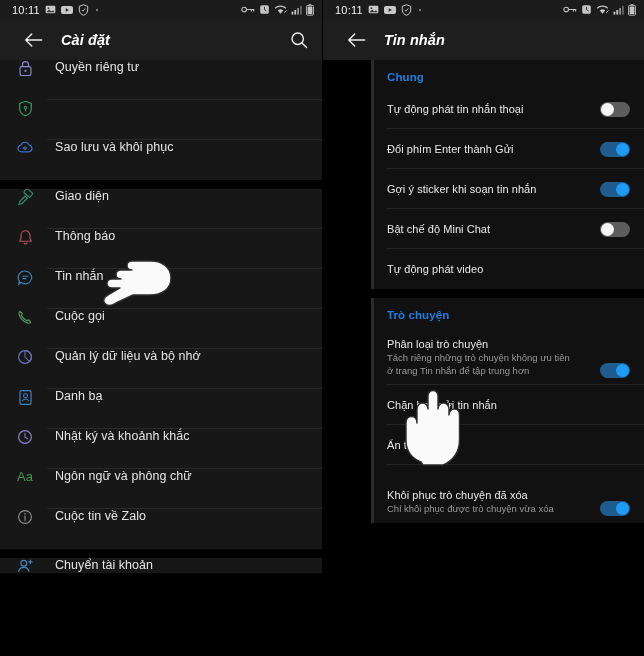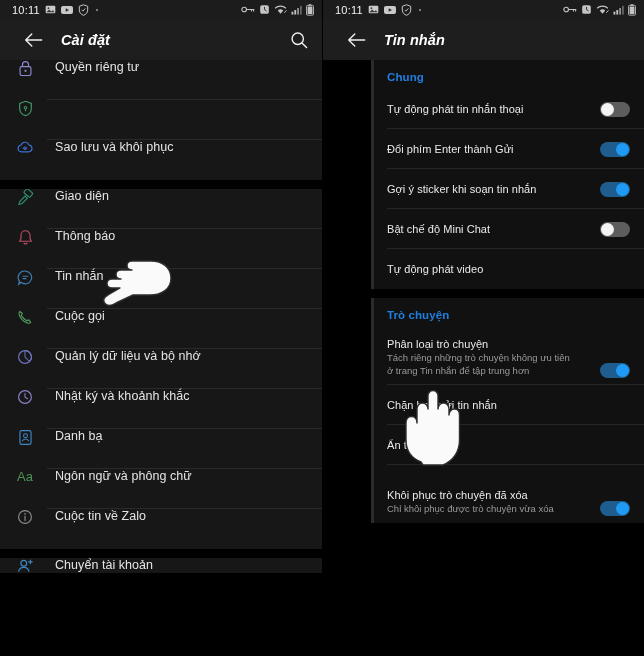--- a/index.html
+++ b/index.html
@@ -222,36 +222,36 @@
         <span class="ic">
           <svg width="16" height="16" viewBox="0 0 17 17">
             <circle cx="8.5" cy="8.5" r="6.8" fill="none" stroke="#6b73bd" stroke-width="1.25"></circle>
             <path d="M8.5 8.5 V1.7 A6.8 6.8 0 0 1 13.3 13.3 Z" fill="none" stroke="#6b73bd" stroke-width="1.1"></path>
           </svg>
         </span>
         <span class="lbl">Quản lý dữ liệu và bộ nhớ</span>
       </div>
       <div class="row divider">
         <span class="ic">
-          <svg width="16" height="16" viewBox="0 0 17 17">
-            <circle cx="8.5" cy="8.5" r="6.8" fill="none" stroke="#8b7fc4" stroke-width="1.25"></circle>
-            <path d="M8.5 4.6 V8.7 L11.3 10.3" fill="none" stroke="#8b7fc4" stroke-width="1.15" stroke-linecap="round"></path>
-          </svg>
-        </span>
-        <span class="lbl">Nhật ký và khoảnh khắc</span>
-      </div>
-      <div class="row divider">
-        <span class="ic">
           <svg width="15" height="17" viewBox="0 0 16 18">
             <rect x="2.1" y="1.6" width="11.8" height="14.8" rx="1.8" fill="none" stroke="#3f86c2" stroke-width="1.25"></rect>
             <circle cx="8" cy="7.2" r="2.1" fill="none" stroke="#3f86c2" stroke-width="1.1"></circle>
             <path d="M4.4 13 A3.9 3.9 0 0 1 11.6 13" fill="none" stroke="#3f86c2" stroke-width="1.1"></path>
           </svg>
         </span>
         <span class="lbl">Danh bạ</span>
+      </div>
+      <div class="row divider">
+        <span class="ic">
+          <svg width="16" height="16" viewBox="0 0 17 17">
+            <circle cx="8.5" cy="8.5" r="6.8" fill="none" stroke="#8b7fc4" stroke-width="1.25"></circle>
+            <path d="M8.5 4.6 V8.7 L11.3 10.3" fill="none" stroke="#8b7fc4" stroke-width="1.15" stroke-linecap="round"></path>
+          </svg>
+        </span>
+        <span class="lbl">Nhật ký và khoảnh khắc</span>
       </div>
       <div class="row divider">
         <span class="ic">
           <span style="font-size:13px;color:#4a9456;font-family:'Liberation Sans',sans-serif;">Aa</span>
         </span>
         <span class="lbl">Ngôn ngữ và phông chữ</span>
       </div>
       <div class="row">
         <span class="ic">
           <svg width="16" height="16" viewBox="0 0 17 17">

